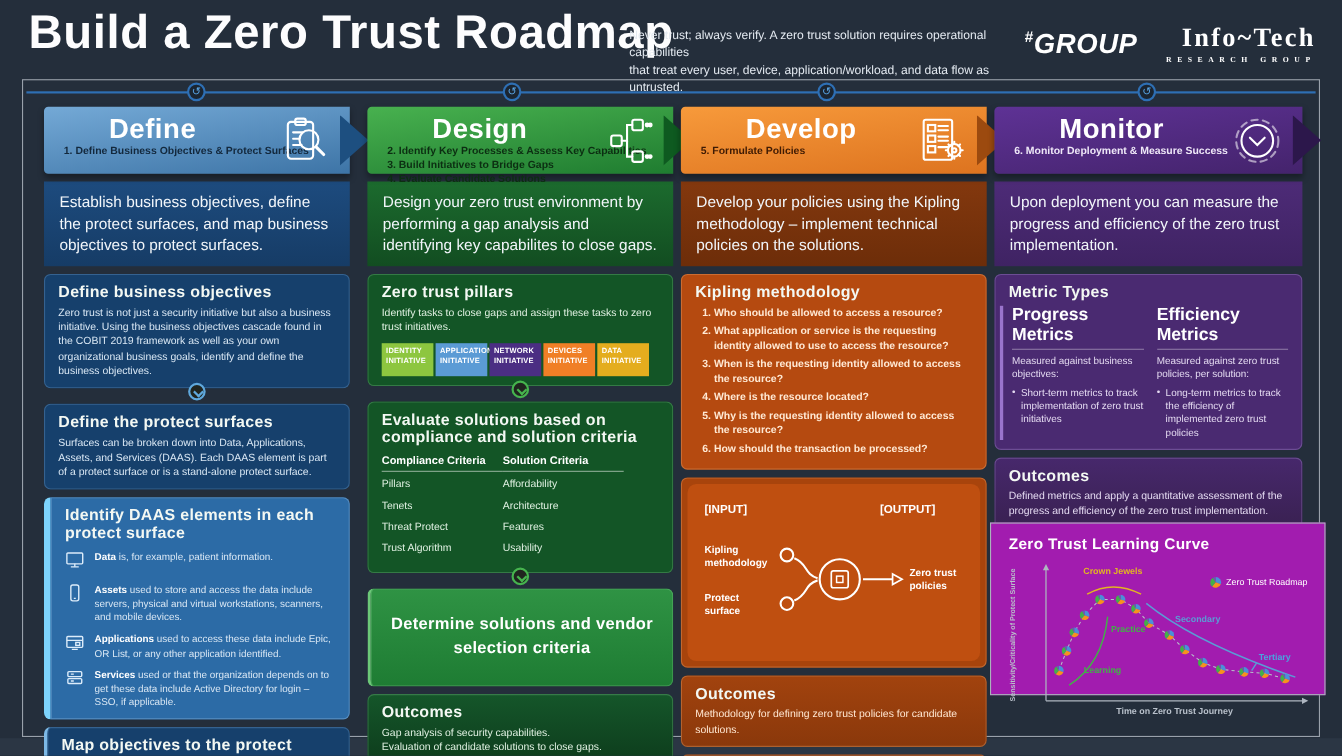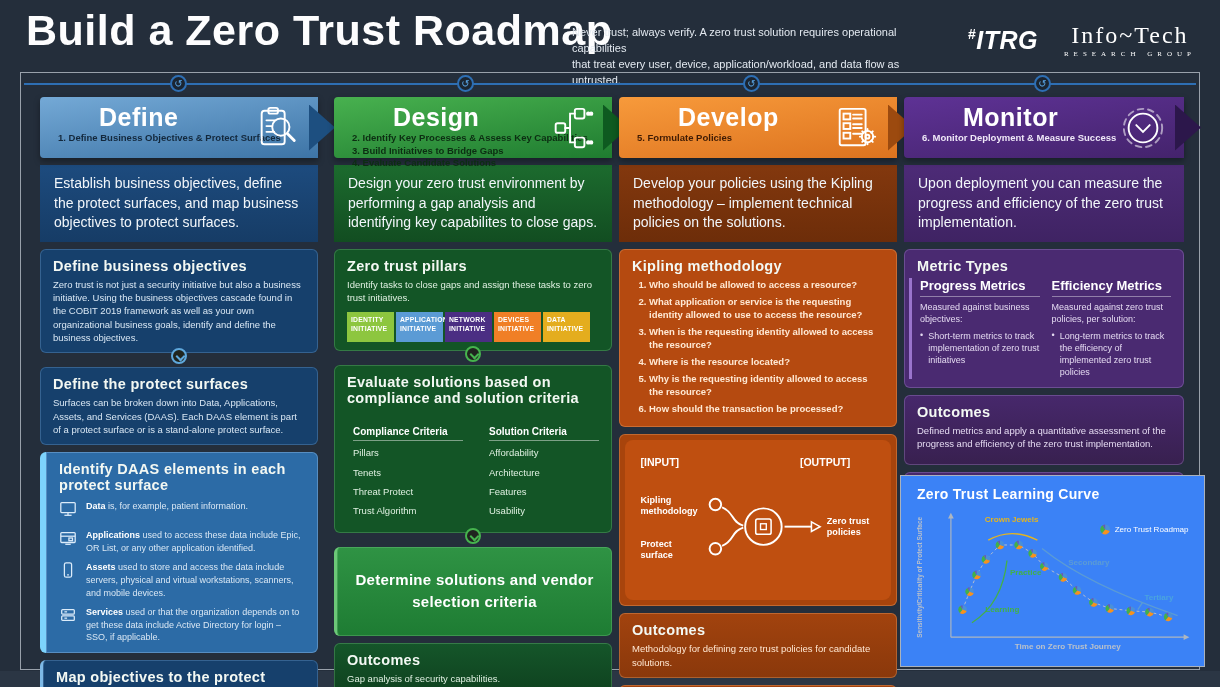--- a/index.html
+++ b/index.html
@@ -5,21 +5,21 @@
   * { margin:0; padding:0; box-sizing:border-box; }
   html,body { width:1220px; height:687px; overflow:hidden; }
   body { background:#242e3b; font-family:"Liberation Sans", sans-serif; position:relative; }
 
   
   .page-title { position:absolute; left:26px; top:6px; font-size:43px; font-weight:700; color:#fdfdfe; letter-spacing:.5px; }
   .tagline { position:absolute; left:572px; top:25px; width:372px; font-size:11px; line-height:1.45; color:#e3e9f0; }
   .logos { position:absolute; right:24px; top:22px; display:flex; align-items:center; gap:26px; color:#fff; }
   .itrg { font-size:25px; font-weight:700; letter-spacing:.5px; font-style:italic; }
   .itrg .hash { font-size:14px; vertical-align:10px; font-style:normal; }
-  .infotech { font-family:"Liberation Serif", serif; text-align:center; }
+  .infotech { font-family:"Liberation Serif", serif; text-align:right;font-weight:bold; }
   .infotech .main { font-size:24px; letter-spacing:2px; }
   .infotech .sub { font-size:7px; letter-spacing:5px; margin-top:1px; }
 
   
   .frame { position:absolute; left:20px; top:72px; width:1180px; height:598px; border:1px solid #99a1ab; }
   .blue-line { position:absolute; left:24px; top:83px; width:1172px; height:0; border-top:2px solid #2e6fb4; }
   .cycle-node { position:absolute; top:75px; width:17px; height:17px; border-radius:50%; border:2px solid #2e6fb4; background:#1b2531; color:#5aa7e8; font-size:10px; line-height:13px; text-align:center; z-index:5; }
 
   
   .col { position:absolute; top:97px; width:278px; display:flex; flex-direction:column; gap:7px; z-index:3; }
@@ -49,58 +49,58 @@
   
   .daas-card { background:#2c6ba6; box-shadow:inset 0 0 0 1px rgba(170,210,245,.35); border-left:6px solid #7dd3fc; }
   .daas-item { display:flex; gap:9px; margin-top:7px; align-items:flex-start; }
   .daas-item p { font-size:9px; }
   .daas-item b { color:#fff; }
   .accent-left { border-left:3px solid #7db9e6; }
 
   
   .pills { display:flex; gap:2px; margin-top:8px; }
   .pill { width:47px; min-height:30px; padding:4px 4px; font-size:6.8px; font-weight:700; color:#fff; line-height:1.3; letter-spacing:.2px; }
-  .crit-cols { display:flex; gap:26px; margin-top:20px;justify-content:flex-end; }
+  .crit-cols { display:flex; margin-top:8px; }
   .crit-col h4 { font-size:10px; color:#fff; border-bottom:1px solid rgba(255,255,255,.45); padding-bottom:3px; margin-bottom:5px; width:110px; }
   .crit-col ul { list-style:none; }
   .crit-col li { margin-bottom:6px; }
   .determine { background:linear-gradient(180deg,#2f9344,#1e7c33); border-left:3px solid #6cc878; text-align:center; padding:22px 10px; }
   .determine p { font-size:15px; font-weight:700; color:#fff; line-height:1.5; letter-spacing:.3px; }
 
   
   .kipling ol { list-style:decimal; padding-left:17px; margin-top:2px; }
   .kipling li { font-weight:700; color:#ffe9d4; margin-bottom:3.5px; }
   .io-card { background:#a8440c; padding:6px; }
   .io-inner { background:#bf4f10; border-radius:8px; padding:4px 2px; }
 
   
   .metric-cols { display:flex; gap:12px; margin-top:2px; border-left:3px solid #9a74cc; padding-left:8px; margin-left:-8px; }
   .metric-col { flex:1; }
-  .metric-col h4 { font-size:13px; color:#fff; border-bottom:1px solid rgba(255,255,255,.4); padding-bottom:3px; margin-bottom:4px; }
+  .metric-col h4 { font-size:16px; color:#fff; border-bottom:1px solid rgba(255,255,255,.4); padding-bottom:3px; margin-bottom:4px; }
   .metric-col p { font-size:9px; line-height:1.35; color:var(--body); }
   .bullet-row { display:flex; gap:5px; margin-top:5px; }
   .bullet-row .dot { color:var(--body); font-size:9px; }
 
   
-  .chart-panel { position:absolute; left:900px; top:475px; width:305px; height:192px; background:#3b82f6; border:1px solid #aab2bc; padding:10px 8px 4px 10px; z-index:4; }
+  .chart-panel { position:absolute; left:900px; top:475px; width:305px; height:157px; background:#a21caf; border:1px solid #aab2bc; padding:10px 8px 4px 10px; z-index:4; }
   .chart-title { font-size:14px; font-weight:700; color:#fff; letter-spacing:.3px; margin-left:6px; }
   .footer-strip { position:absolute; left:0; bottom:0; width:1220px; height:16px; background:#2b3644; }
 
   svg text { font-family:"Liberation Sans", sans-serif; }
 </style>
 </head>
 <body>
 
 <div class="page-title">Build a Zero Trust Roadmap</div>
 <div class="tagline">
   <div>Never trust; always verify. A zero trust solution requires operational capabilities</div>
   <div>that treat every user, device, application/workload, and data flow as untrusted.</div>
 </div>
 <div class="logos">
-  <div class="itrg"><span class="hash">#</span><span>ITRG</span></div>
+  <div class="itrg"><span class="hash">#</span><span>GROUP</span></div>
   <div class="infotech">
     <div class="main">Info~Tech</div>
     <div class="sub">RESEARCH GROUP</div>
   </div>
 </div>
 
 <div class="frame"></div>
 <div class="blue-line"></div>
 <div class="cycle-node" style="left:170px">↺</div>
 <div class="cycle-node" style="left:457px">↺</div>
@@ -144,33 +144,33 @@
     <div class="daas-item">
       <span><svg width="18" height="18" viewBox="0 0 20 20" fill="none" stroke="#dcecfa" stroke-width="1.4">
             <rect x="2" y="3" width="16" height="11" rx="1"></rect>
             <line x1="10" y1="14" x2="10" y2="17"></line>
             <line x1="6" y1="17" x2="14" y2="17"></line>
           </svg></span>
       <p><b>Data</b><span> is, for example, patient information.</span></p>
     </div>
     <div class="daas-item">
       <span><svg width="18" height="18" viewBox="0 0 20 20" fill="none" stroke="#dcecfa" stroke-width="1.4">
+            <rect x="6" y="2" width="8" height="16" rx="2"></rect>
+            <line x1="9" y1="15.5" x2="11" y2="15.5"></line>
+          </svg></span>
+      <p><b>Assets</b><span> used to store and access the data include servers, physical and virtual workstations, scanners, and mobile devices.</span></p>
+    </div>
+    <div class="daas-item">
+      <span><svg width="18" height="18" viewBox="0 0 20 20" fill="none" stroke="#dcecfa" stroke-width="1.4">
             <rect x="2" y="4" width="16" height="11" rx="1"></rect>
             <line x1="2" y1="8" x2="18" y2="8"></line>
             <rect x="11" y="10" width="4" height="3"></rect>
             <line x1="7" y1="17" x2="13" y2="17"></line>
           </svg></span>
       <p><b>Applications</b><span> used to access these data include Epic, OR List, or any other application identified.</span></p>
-    </div>
-    <div class="daas-item">
-      <span><svg width="18" height="18" viewBox="0 0 20 20" fill="none" stroke="#dcecfa" stroke-width="1.4">
-            <rect x="6" y="2" width="8" height="16" rx="2"></rect>
-            <line x1="9" y1="15.5" x2="11" y2="15.5"></line>
-          </svg></span>
-      <p><b>Assets</b><span> used to store and access the data include servers, physical and virtual workstations, scanners, and mobile devices.</span></p>
     </div>
     <div class="daas-item">
       <span><svg width="18" height="18" viewBox="0 0 20 20" fill="none" stroke="#dcecfa" stroke-width="1.4">
             <rect x="3" y="4" width="14" height="5" rx="1"></rect>
             <rect x="3" y="11" width="14" height="5" rx="1"></rect>
             <line x1="6" y1="6.5" x2="9" y2="6.5"></line>
             <line x1="6" y1="13.5" x2="9" y2="13.5"></line>
           </svg></span>
       <p><b>Services</b><span> used or that the organization depends on to get these data include Active Directory for login – SSO, if applicable.</span></p>
     </div>

